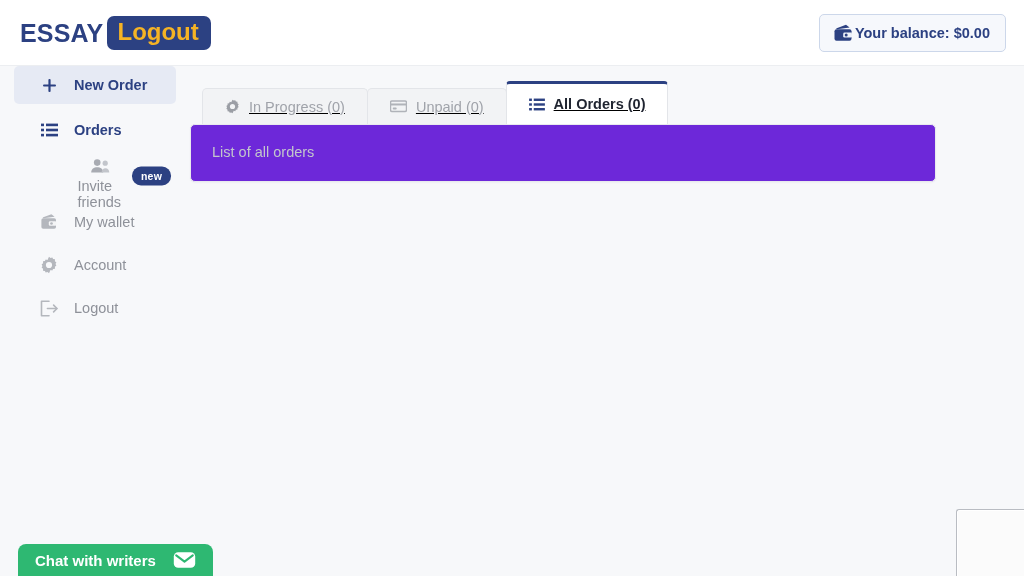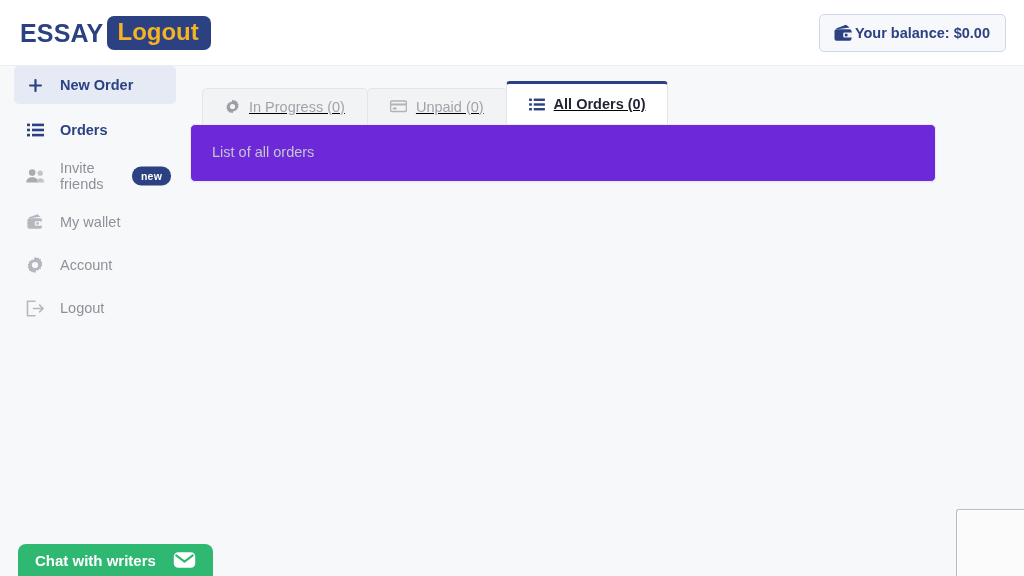--- a/index.html
+++ b/index.html
@@ -59,40 +59,40 @@
   
   .sidebar {
     position: absolute; left: 0; top: 66px;
     width: 190px; height: 510px;
   }
   .nav-item {
     position: relative;
     display: flex; align-items: center;
     height: 38px;
     margin: 0 14px;
-    padding-left: 9px;
+    padding-left: 23px;
     border-radius: 5px;
     cursor: pointer;
     color: #8e9199;
     font-size: 14.5px;
   }
   .nav-item.active {
     background: #e6eaf4;
     color: #2c4182;
     font-weight: bold;
   }
   .nav-item.strong { color: #2c4182; font-weight: bold; }
   .nav-icon {
     width: 24px; height: 20px;
     display: flex; align-items: center; justify-content: center;
     flex: 0 0 24px;
     margin-right: 13px;
   }
   .nav-label { line-height: 1.12; }
-  .nav-item.two-line { height: 44px; align-items: center; }
+  .nav-item.two-line { height: 44px; align-items: center; flex-direction: column; }
   .nav-item.two-line .nav-label { max-width: 58px; }
   .badge-new {
     position: absolute; left: 118px; top: 50%;
     transform: translateY(-50%);
     background: #2c4182; color: #fff;
     font-size: 10.5px; font-weight: bold;
     border-radius: 9px;
     padding: 3px 9px 4px;
     letter-spacing: .2px;
   }

